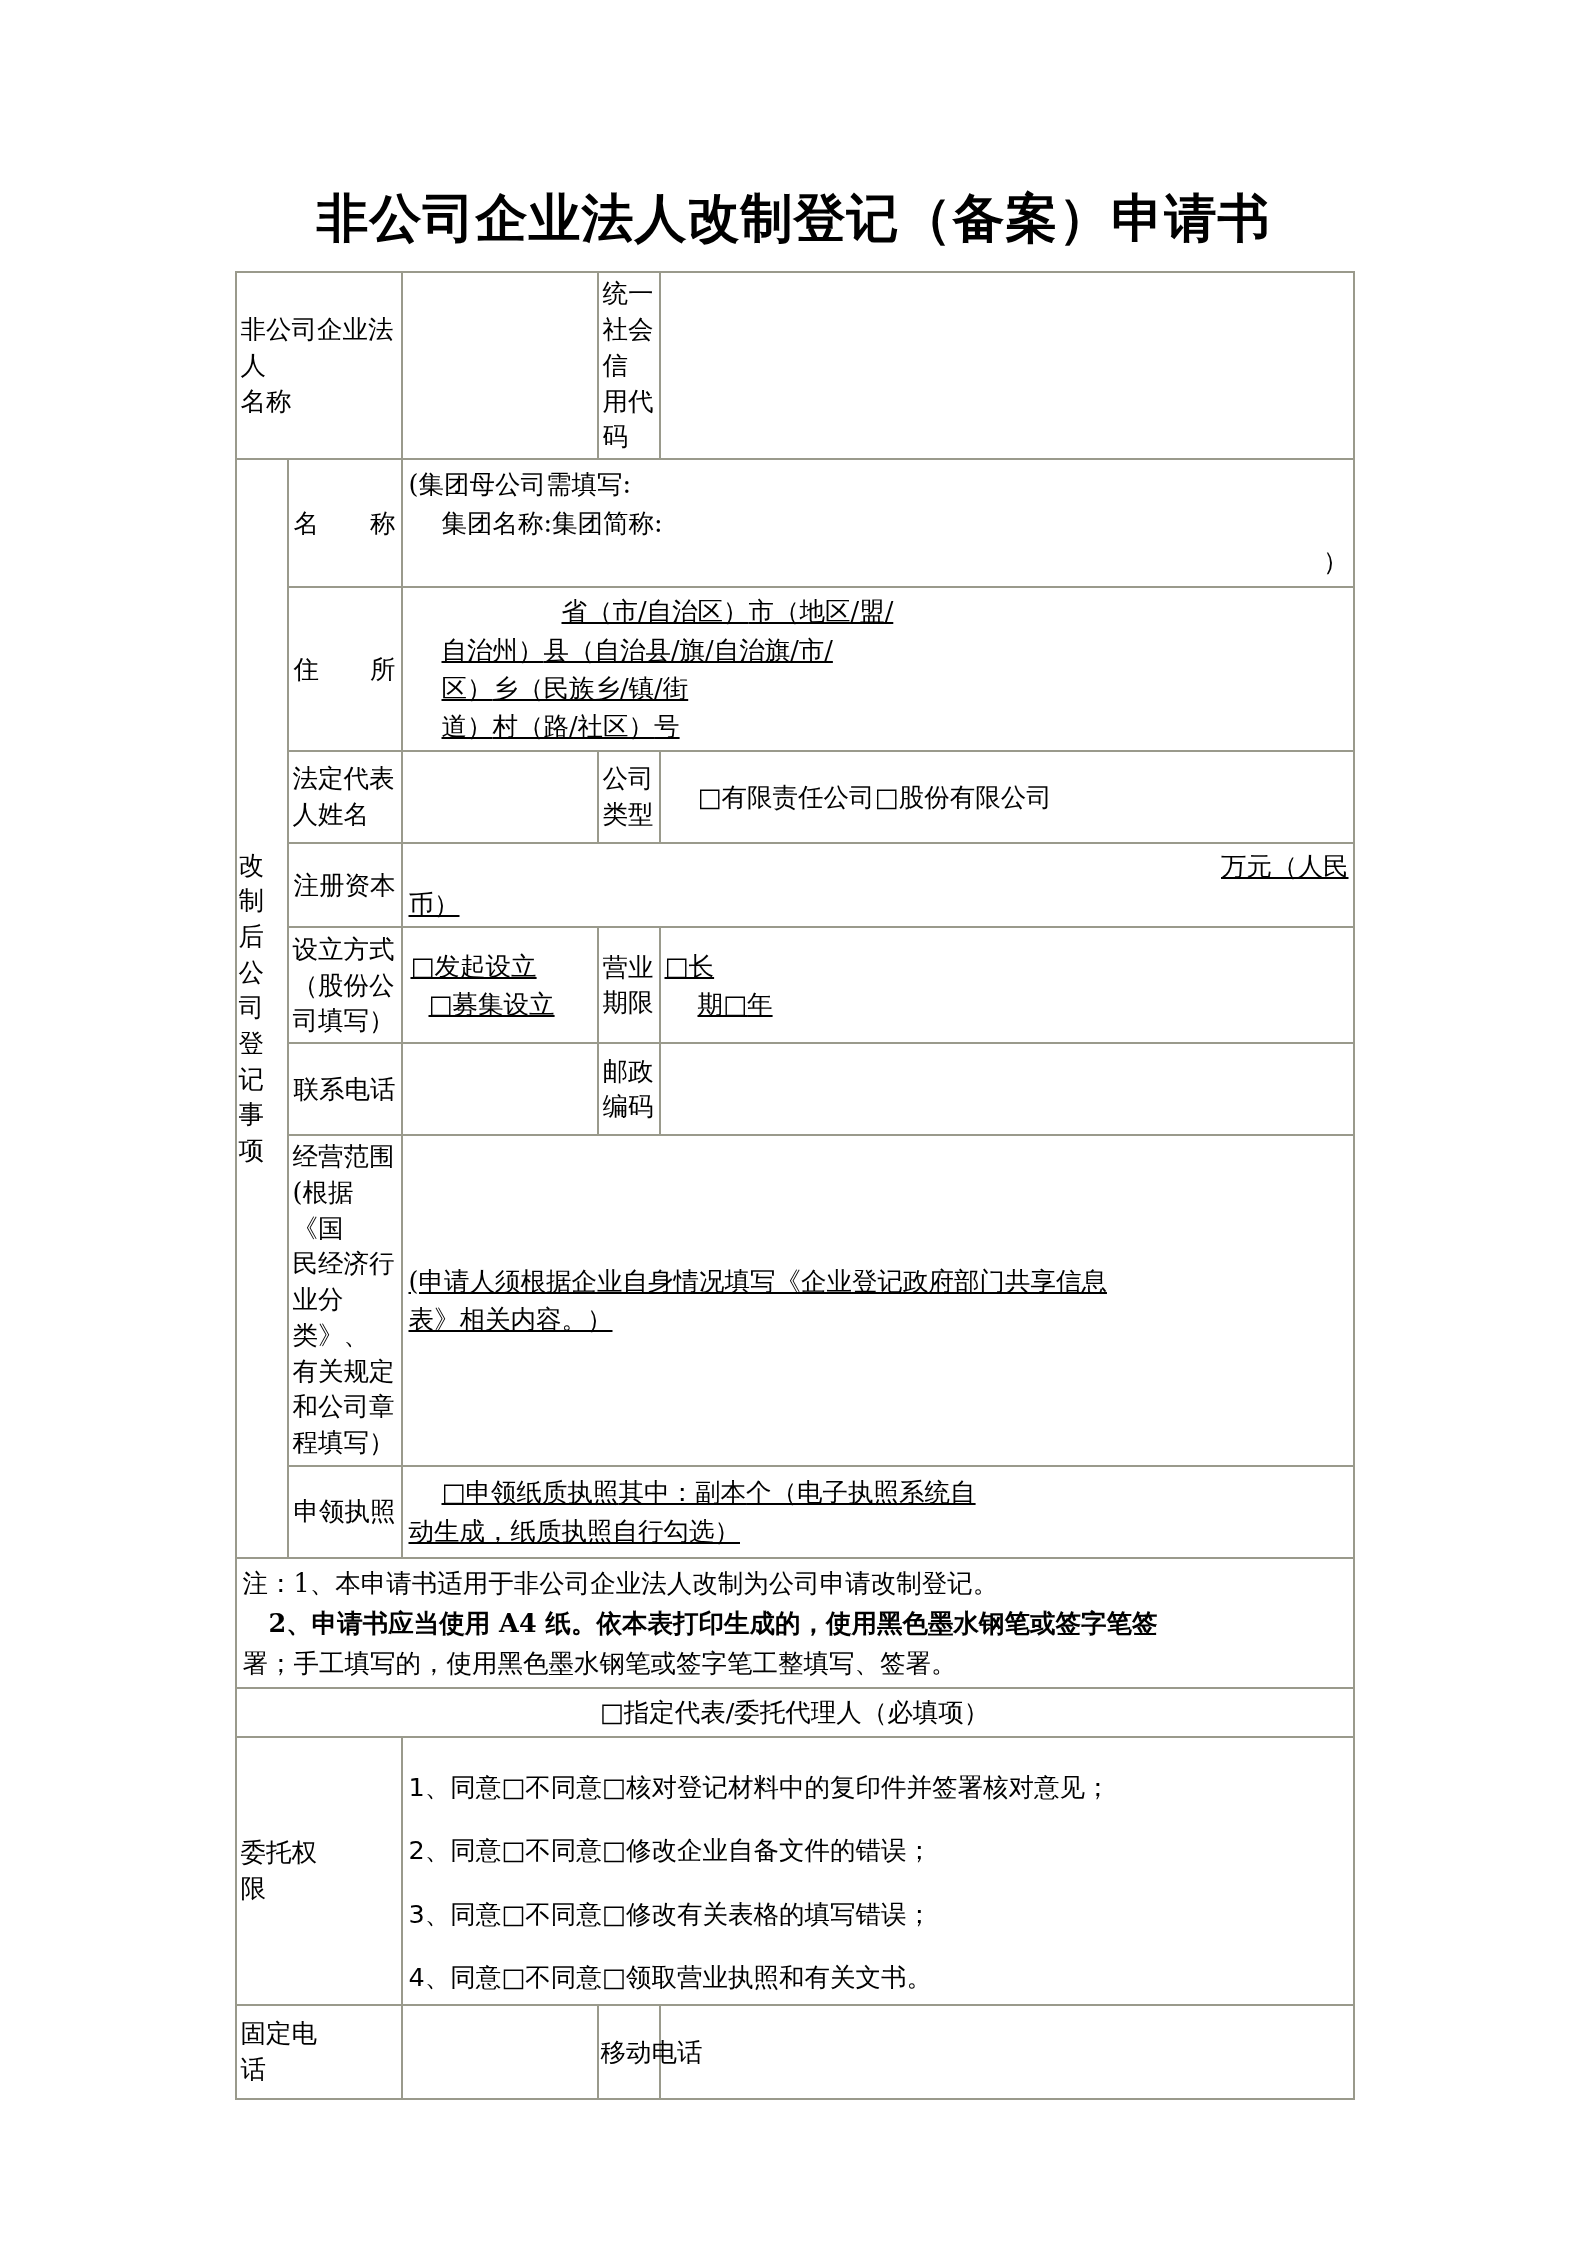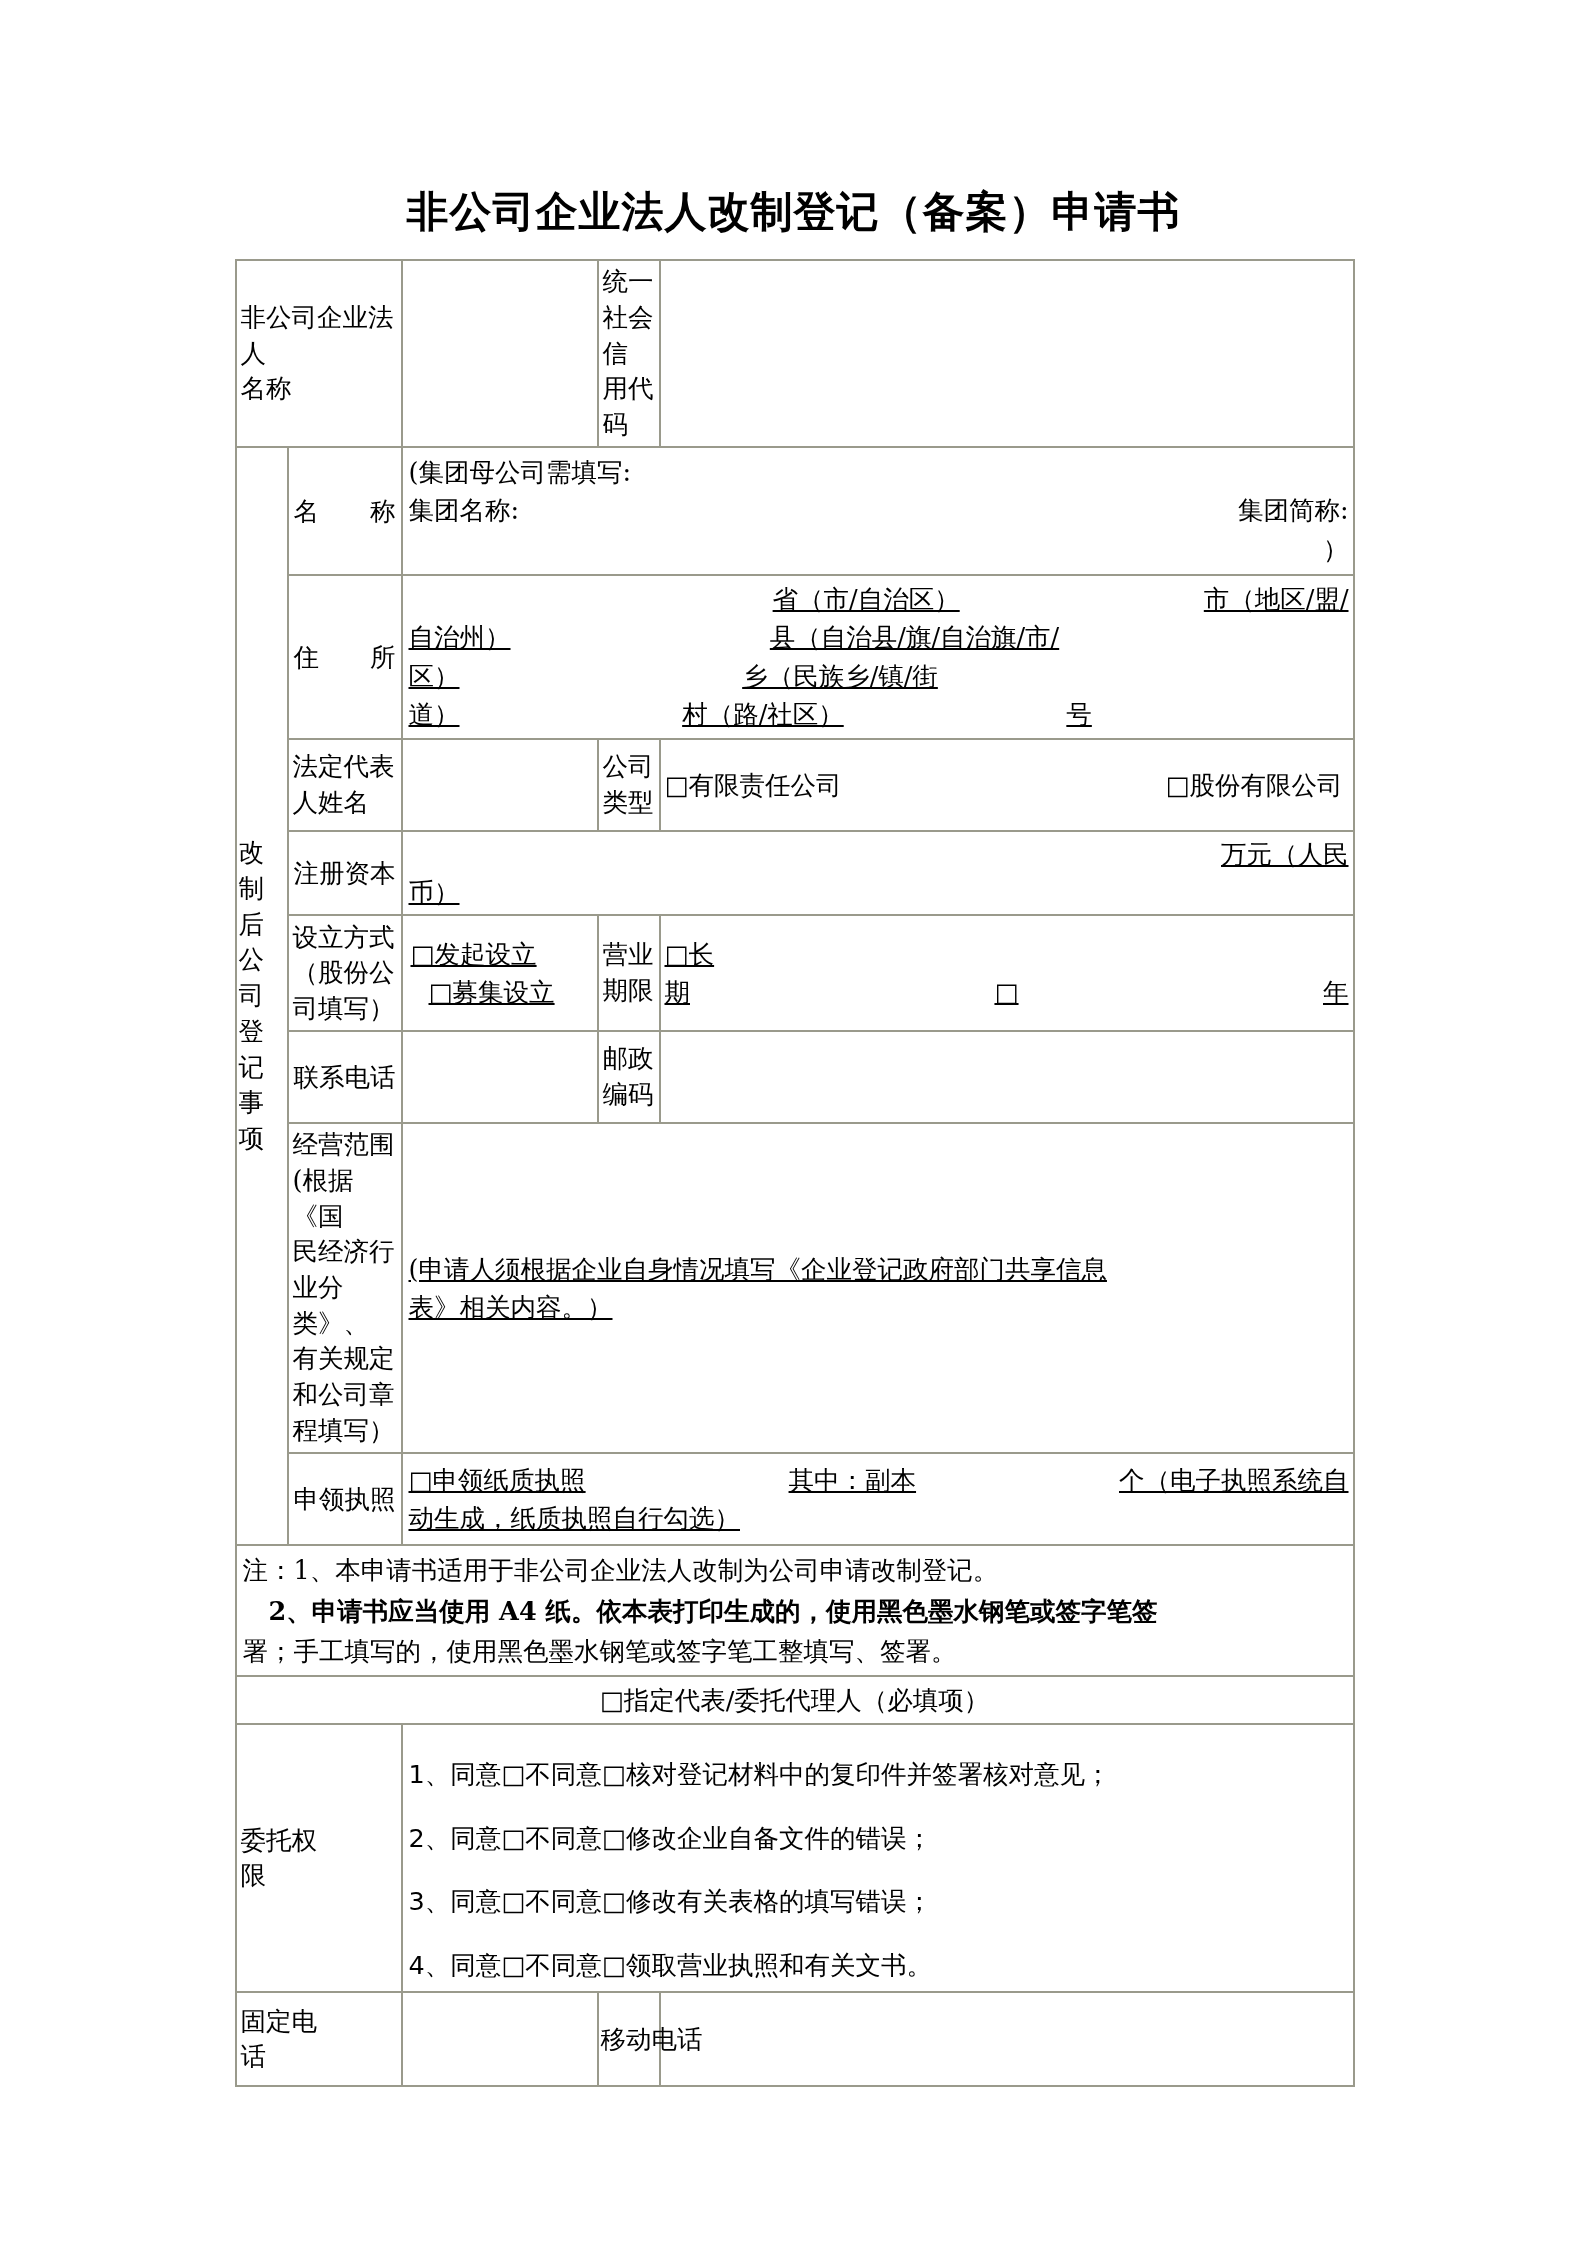--- a/index.html
+++ b/index.html
@@ -17,21 +17,21 @@
   }
   .page {
     width: 1587px;
     height: 2245px;
     position: relative;
     box-sizing: border-box;
     padding: 0;
   }
   .title {
     text-align: center;
-    font-size: 42px;
+    font-size: 52px;
     font-weight: bold;
     letter-spacing: 1px;
     margin: 0;
     padding-top: 186px;
     padding-bottom: 22px;
     font-family: "DejaVu Serif", "Liberation Serif", serif;
     line-height: 1.22;
   }
   .tbl-wrap {
     width: 1118px;
@@ -77,22 +77,23 @@
     white-space: pre;
     line-height: 1.50;
     text-decoration: underline;
   }
   .name-line {
     display: block;
     line-height: 1.52;
   }
   .flexrow {
     display: flex;
-    justify-content: space-between;
+    justify-content: flex-start;
     align-items: baseline;
+    margin-left: 33px;
   }
   .notes {
     font-size: 25.5px;
     line-height: 1.58;
     text-align: justify;
   }
   .notes .n-line { display: block; }
   .indent1 { padding-left: 26px; font-weight: bold; }
   .box { font-family: "DejaVu Sans", "Liberation Sans", sans-serif; }
 

